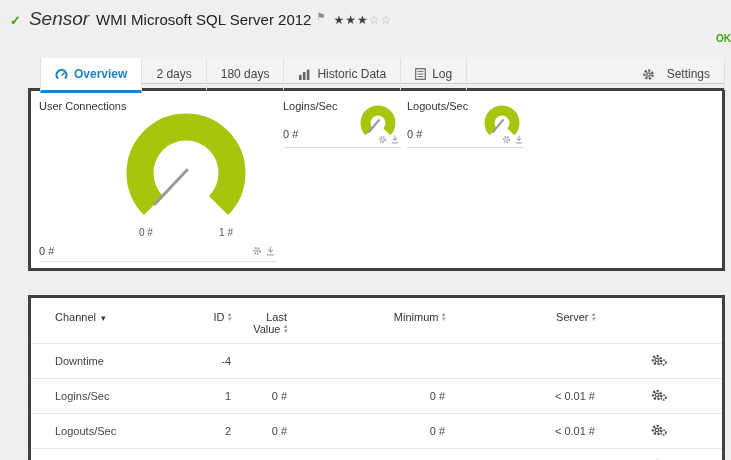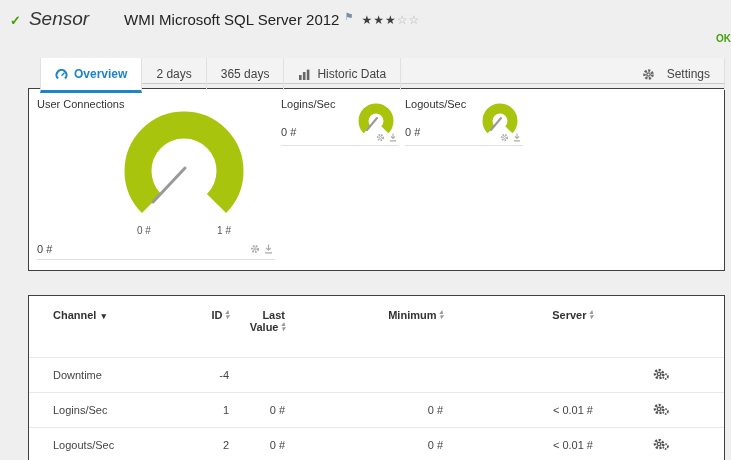--- a/index.html
+++ b/index.html
@@ -7,39 +7,39 @@
   }
   *{box-sizing:border-box; margin:0; padding:0;}
   html,body{width:731px; height:460px; overflow:hidden;}
   body{background:#efefef; font-family:"Liberation Sans", sans-serif; color:#333;}
 
   
   .hdr{position:relative; height:52px; padding:8px 0 0 10px;}
   .hdr-line1{display:flex; align-items:baseline;}
   .chk{color:var(--green); font-weight:bold; font-size:13px; margin-right:8px;}
   .kind{font-style:italic; font-size:19px; color:#333; margin-right:7px;}
-  .title{font-size:15px; color:#222;margin-left:28px;}
+  .title{font-size:15px; color:#222;}
   .flag{font-size:10px; color:#7d8da0; margin-left:5px; position:relative; top:-5px;}
   .stars{margin-left:8px; font-size:12px; letter-spacing:1px; position:relative; top:-1px;}
   .stars .f{color:#3d3d3d;} .stars .e{color:#b5b5b5;}
   .okstat{margin-left:21px; margin-top:3px; font-size:10px; font-weight:bold; color:var(--green);text-align:right;}
 
   
   .tabs{display:flex; align-items:stretch; height:26px; margin:6px 6px 0 40px;
         border-bottom:1px solid #c9c9c9; background:#f3f3f3;}
   .tab{display:flex; align-items:center; gap:6px; padding:16px 14px; font-size:12px;
        color:#444; cursor:pointer; border-right:1px solid #e0e0e0; white-space:nowrap;}
   .tab:first-child{border-left:1px solid #e0e0e0;}
   .tab.active{background:#fff; color:var(--blue); font-weight:bold;
        border-bottom:3px solid var(--blue); margin-bottom:-1px;}
   .tab.settings{margin-left:auto;gap:12px;}
   .ticon{flex:0 0 auto;}
 
   
-  .panel{background:#fff; border:1px solid #404040; margin-left:28px; margin-right:6px;}
+  .panel{background:#fff; border:3px solid #404040; margin-left:28px; margin-right:6px;}
   .panel1{margin-top:4px; height:183px; padding:9px 8px;}
   .panel2{margin-top:24px; height:172px; overflow:hidden;}
 
   
   .gpanel{display:flex; align-items:flex-start;}
   .main-g{width:238px; display:flex; flex-direction:column;}
   .g-title{font-size:11px; color:#333;}
   .gauge-wrap{width:150px; margin-left:72px; margin-top:1px;}
   .gauge-scale{display:flex; justify-content:space-between; padding:0 28px; font-size:10px; color:#555; margin-top:-2px;}
   .main-bottom{display:flex; justify-content:space-between; align-items:center;
@@ -49,21 +49,21 @@
 
   .mini{width:118px; margin-left:6px; position:relative; height:48px;
         border-bottom:1px solid #e0e0e0;}
   .mini .g-title{position:absolute; top:0; left:0;}
   .mini .mini-svg{position:absolute; top:4px; right:2px;}
   .mini .g-value{position:absolute; left:0; bottom:7px;}
   .mini .icon-pair{position:absolute; right:2px; bottom:3px;}
 
   
   table{width:100%; border-collapse:collapse; font-size:11px; table-layout:fixed;}
-  th{font-weight:bold; color:#333; text-align:right; vertical-align:top; padding:13px 2px 24px 0;}
+  th{font-weight:normal; color:#333; text-align:right; vertical-align:top; padding:13px 2px 8px 0;}
   th.ch, td.ch{text-align:left; padding-left:24px;}
   td{color:#444; text-align:right; padding:9px 2px 9px 0;}
   tbody tr{border-top:1px solid #e8e8e8;margin-left:8px;}
   .sortstack{display:inline-flex; flex-direction:column; font-size:7px; line-height:5px;
        color:#9a9a9a; vertical-align:top; margin-left:3px; cursor:pointer;}
   .ddcaret{font-size:9px; color:#333; margin-left:5px; cursor:pointer;}
   th .hline{display:block;}
   td.act, th.act{text-align:right; padding-right:55px;}
   .rowgear{cursor:pointer; display:inline-block;}
 </style>
@@ -86,29 +86,38 @@
     <svg class="ticon" width="13" height="11" viewBox="0 0 13 11">
       <path d="M2.96 9.54 A5 5 0 1 1 10.04 9.54" fill="none" style="stroke:var(--blue)" stroke-width="2.2"></path>
       <line x1="6.5" y1="6.8" x2="9.4" y2="3.7" style="stroke:var(--blue)" stroke-width="1.4"></line>
     </svg>
     <span>Overview</span>
   </div>
   <div class="tab">
     <span>2 days</span>
   </div>
   <div class="tab">
-    <span>365 days</span>
+    <span>180 days</span>
   </div>
   <div class="tab">
     <svg class="ticon" width="13" height="11" viewBox="0 0 13 11">
       <rect x="1" y="6" width="2.6" height="5" fill="#666"></rect>
       <rect x="4.9" y="3" width="2.6" height="8" fill="#666"></rect>
       <rect x="8.8" y="0.6" width="2.6" height="10.4" fill="#666"></rect>
     </svg>
     <span>Historic Data</span>
+  </div>
+  <div class="tab">
+    <svg class="ticon" width="11" height="12" viewBox="0 0 11 12">
+      <rect x="0.7" y="0.7" width="9.6" height="10.6" fill="none" stroke="#666" stroke-width="1.2"></rect>
+      <line x1="2.6" y1="3.4" x2="8.4" y2="3.4" stroke="#666" stroke-width="1"></line>
+      <line x1="2.6" y1="6" x2="8.4" y2="6" stroke="#666" stroke-width="1"></line>
+      <line x1="2.6" y1="8.6" x2="8.4" y2="8.6" stroke="#666" stroke-width="1"></line>
+    </svg>
+    <span>Log</span>
   </div>
   <div class="tab settings">
     <svg class="ticon" width="13" height="13" viewBox="0 0 13 13">
       <circle cx="6.5" cy="6.5" r="4" fill="none" stroke="#666" stroke-width="2.6" stroke-dasharray="2.2 1.4"></circle>
       <circle cx="6.5" cy="6.5" r="1.7" fill="none" stroke="#666" stroke-width="1.3"></circle>
     </svg>
     <span>Settings</span>
   </div>
 </div>
 

